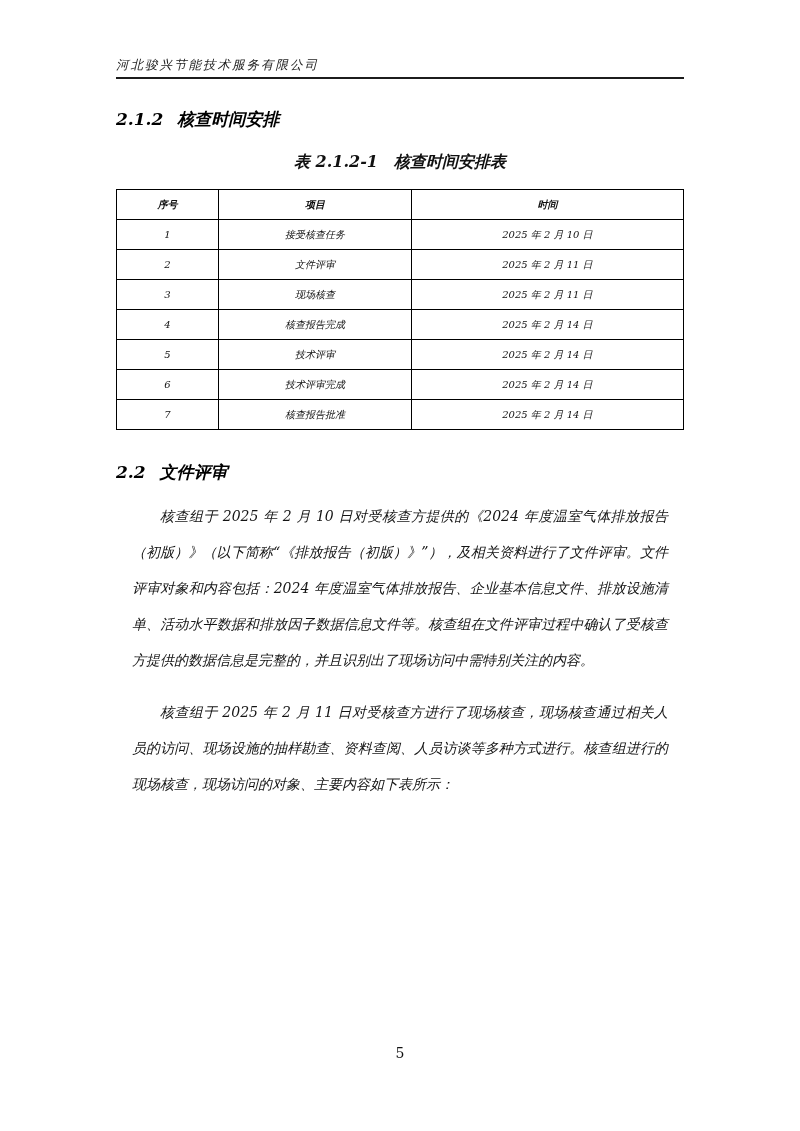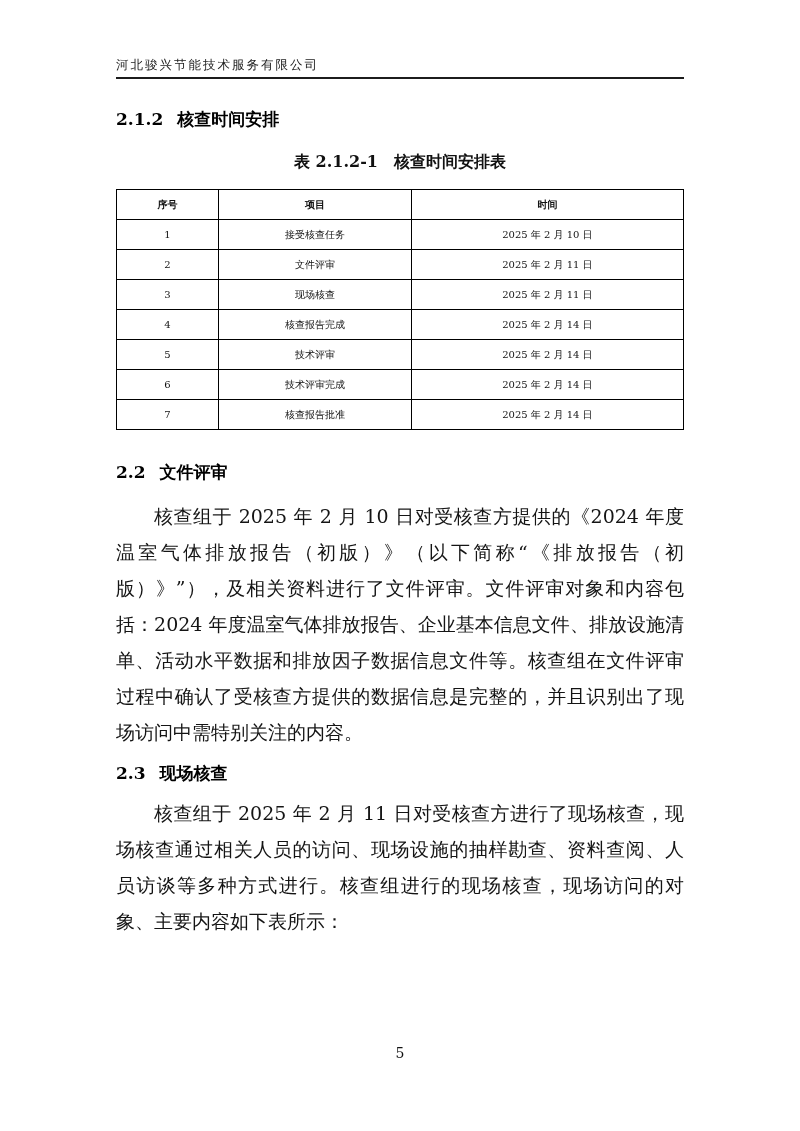--- a/index.html
+++ b/index.html
@@ -9,20 +9,21 @@
     width: 800px;
     height: 1131px;
     background: #ffffff;
     font-family: "DejaVu Serif", "Liberation Serif", serif;
     color: #111111;
     overflow: hidden;
   }
   .content {
     width: 568px;
     margin: 0 auto;
+    font-style: italic;
   }
   
   .doc-header {
     padding-top: 54px;
     border-bottom: 2px solid #1c1c1c;
     padding-bottom: 3px;
   }
   .company-name {
     font-size: 12.5px;
     letter-spacing: 2px;
@@ -61,22 +62,22 @@
     vertical-align: middle;
     padding: 0 4px;
     font-weight: normal;
   }
   table.schedule th { font-weight: bold; }
   .col-seq  { width: 18%; }
   .col-item { width: 34%; }
   .col-time { width: 48%; }
   
   .para {
-    margin: 0;
-    font-size: 19px;
+    margin: 16px;
+    font-size: 14px;
     line-height: 36px;
     text-align: justify;
     text-indent: 2em;
     color: #141414;
   }
   .para-first { margin-top: 14px; }
   .para-23 { margin-top: 10px; }
   
   .page-number {
     position: absolute;
@@ -157,22 +158,19 @@
         </tr>
       </tbody>
     </table>
 
     <h2 class="section-heading heading-22">
       <span class="sec-num">2.2</span><span>文件评审</span>
     </h2>
 
     <p class="para para-first">核查组于 2025 年 2 月 10 日对受核查方提供的《2024 年度温室气体排放报告（初版）》（以下简称“《排放报告（初版）》”），及相关资料进行了文件评审。文件评审对象和内容包括：2024 年度温室气体排放报告、企业基本信息文件、排放设施清单、活动水平数据和排放因子数据信息文件等。核查组在文件评审过程中确认了受核查方提供的数据信息是完整的，并且识别出了现场访问中需特别关注的内容。</p>
 
-    <h2 class="section-heading heading-23">
-      <span class="sec-num">2.3</span><span>现场核查</span>
-    </h2>
 
     <p class="para para-23">核查组于 2025 年 2 月 11 日对受核查方进行了现场核查，现场核查通过相关人员的访问、现场设施的抽样勘查、资料查阅、人员访谈等多种方式进行。核查组进行的现场核查，现场访问的对象、主要内容如下表所示：</p>
 
   </div>
 
   <div class="page-number">5</div>
 </div>
 
 </body></html>

